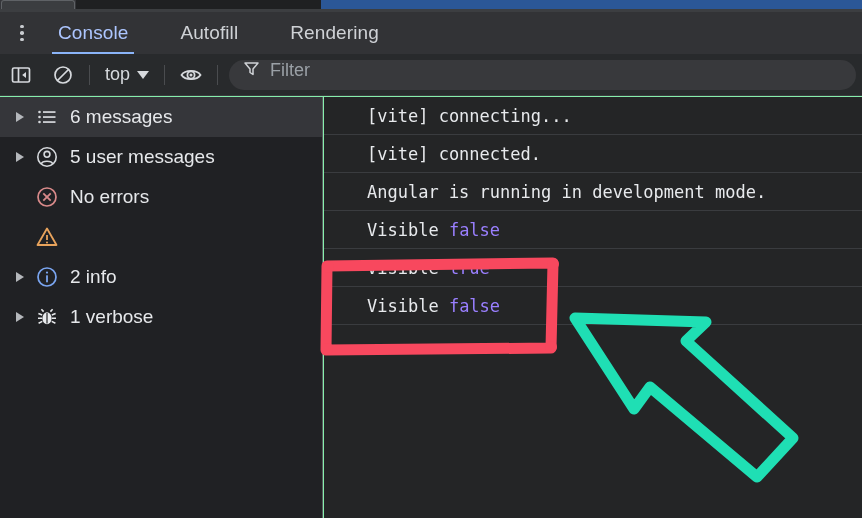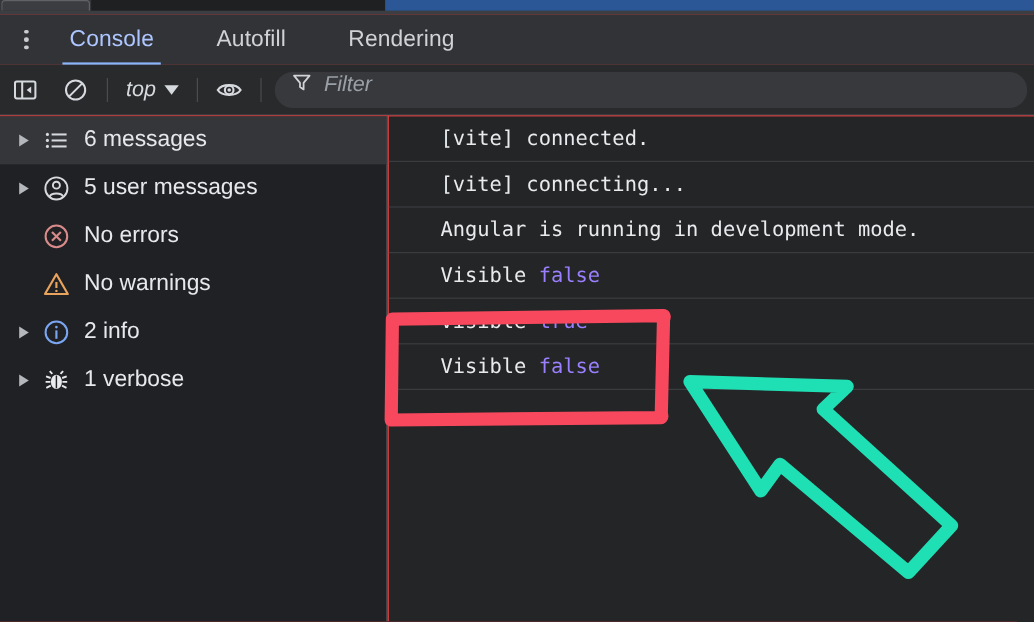--- a/index.html
+++ b/index.html
@@ -2,21 +2,21 @@
 <html><head>
 <meta charset="utf-8">
 <style>
   * { box-sizing: border-box; margin: 0; padding: 0; }
   html, body {
     width: 862px; height: 518px;
     background: #202124;
     font-family: "Liberation Sans", sans-serif;
     overflow: hidden;
   }
-  #root { position: relative; width: 862px; height: 518px; background: #ef4444; }
+  #root { position: relative; width: 862px; height: 518px; background: #86efac; }
 
   
   .chrome-strip { position: absolute; left: 0; top: 0; width: 862px; height: 10px; background: #35363a; }
   .chrome-tabstub { position: absolute; left: 1px; top: 0; width: 74px; height: 9px;
                     background: #3b3d40; border: 1px solid #5f6266; border-bottom: none;
                     border-top-left-radius: 3px; border-top-right-radius: 3px; }
   .chrome-dark { position: absolute; left: 76px; top: 0; width: 245px; height: 9px; background: #1f2022; }
   .chrome-blue { position: absolute; left: 321px; top: 0; width: 541px; height: 9px; background: #2b5797; }
   .chrome-under { position: absolute; left: 0; top: 9px; width: 862px; height: 3px; background: #3c3e41; }
 
@@ -29,21 +29,21 @@
   .tab { position: relative; height: 42px; display: flex; align-items: center;
          padding: 0 14px; font-size: 19px; color: #cfd2d6; white-space: nowrap; letter-spacing: .1px; }
   .tab.active { color: #adc6ff; }
   .tab.active::after { content:""; position: absolute; left: 8px; right: 8px; bottom: 0;
                        height: 2.5px; background: #8ab4f8; }
   .tabgap { width: 24px; }
 
   
   .toolbar { position: absolute; left: 0; top: 54px; width: 862px; height: 42px;
              background: #282a2c; display: flex; align-items: center;
-             border-bottom: 1px solid #3a3c3f; font-style: italic; }
+             border-bottom: 1px solid #3a3c3f; }
   .tbtn { width: 42px; height: 42px; display: flex; align-items: center; justify-content: center; }
   .vsep { width: 1px; height: 20px; background: #4a4c4f; margin: 0 5px; }
   .ctx { display: flex; align-items: center; gap: 7px; padding: 0 10px; height: 30px;
          font-size: 18px; color: #d6d9dd; }
   .caret { width:0; height:0; border-left: 6px solid transparent; border-right: 6px solid transparent;
            border-top: 8px solid #d6d9dd; }
   .filterbox { flex: 1; height: 30px; margin-left: 6px; margin-right: 6px;
                background: #38393c; border-radius: 15px; display: flex; 
                gap: 10px; padding: 0 14px; }
   .filtertext { font-size: 18px; color: #9aa0a6; }
@@ -178,21 +178,20 @@
 
     <div class="srow">
       <span class="tri empty"></span>
       <span class="sicon">
         <svg width="24" height="24" viewBox="0 0 24 24">
           <path d="M12 3.5 L21.5 20 H2.5 Z" fill="none" stroke="#e8a35c" stroke-width="1.8" stroke-linejoin="round"></path>
           <line x1="12" y1="10" x2="12" y2="15" stroke="#e8a35c" stroke-width="1.8"></line>
           <circle cx="12" cy="17.4" r="1" fill="#e8a35c"></circle>
         </svg>
       </span>
-      <span class="slabel">No warnings</span>
     </div>
 
     <div class="srow">
       <span class="tri"></span>
       <span class="sicon">
         <svg width="24" height="24" viewBox="0 0 24 24">
           <circle cx="12" cy="12" r="9" fill="none" stroke="#7aa5f0" stroke-width="1.7"></circle>
           <circle cx="12" cy="7.6" r="1.1" fill="#7aa5f0"></circle>
           <rect x="11.1" y="10.3" width="1.8" height="7" fill="#7aa5f0"></rect>
         </svg>
@@ -210,24 +209,24 @@
                    M16.8 10 L20.6 8.6 M17 13.2 L21 13.2 M16.7 16.4 L20.4 18.2" stroke="#e8eaed" stroke-width="1.6"></path>
           <line x1="12" y1="8" x2="12" y2="18.5" stroke="#202124" stroke-width="1.2"></line>
         </svg>
       </span>
       <span class="slabel">1 verbose</span>
     </div>
   </div>
 
   <div class="console">
     <div class="msg">
+      <span>[vite] connecting...</span>
+    </div>
+    <div class="msg">
       <span>[vite] connected.</span>
-    </div>
-    <div class="msg">
-      <span>[vite] connecting...</span>
     </div>
     <div class="msg">
       <span>Angular is running in development mode.</span>
     </div>
     <div class="msg">
       <span>Visible </span><span class="tok-bool">false</span>
     </div>
     <div class="msg">
       <span>Visible </span><span class="tok-bool">true</span>
     </div>

